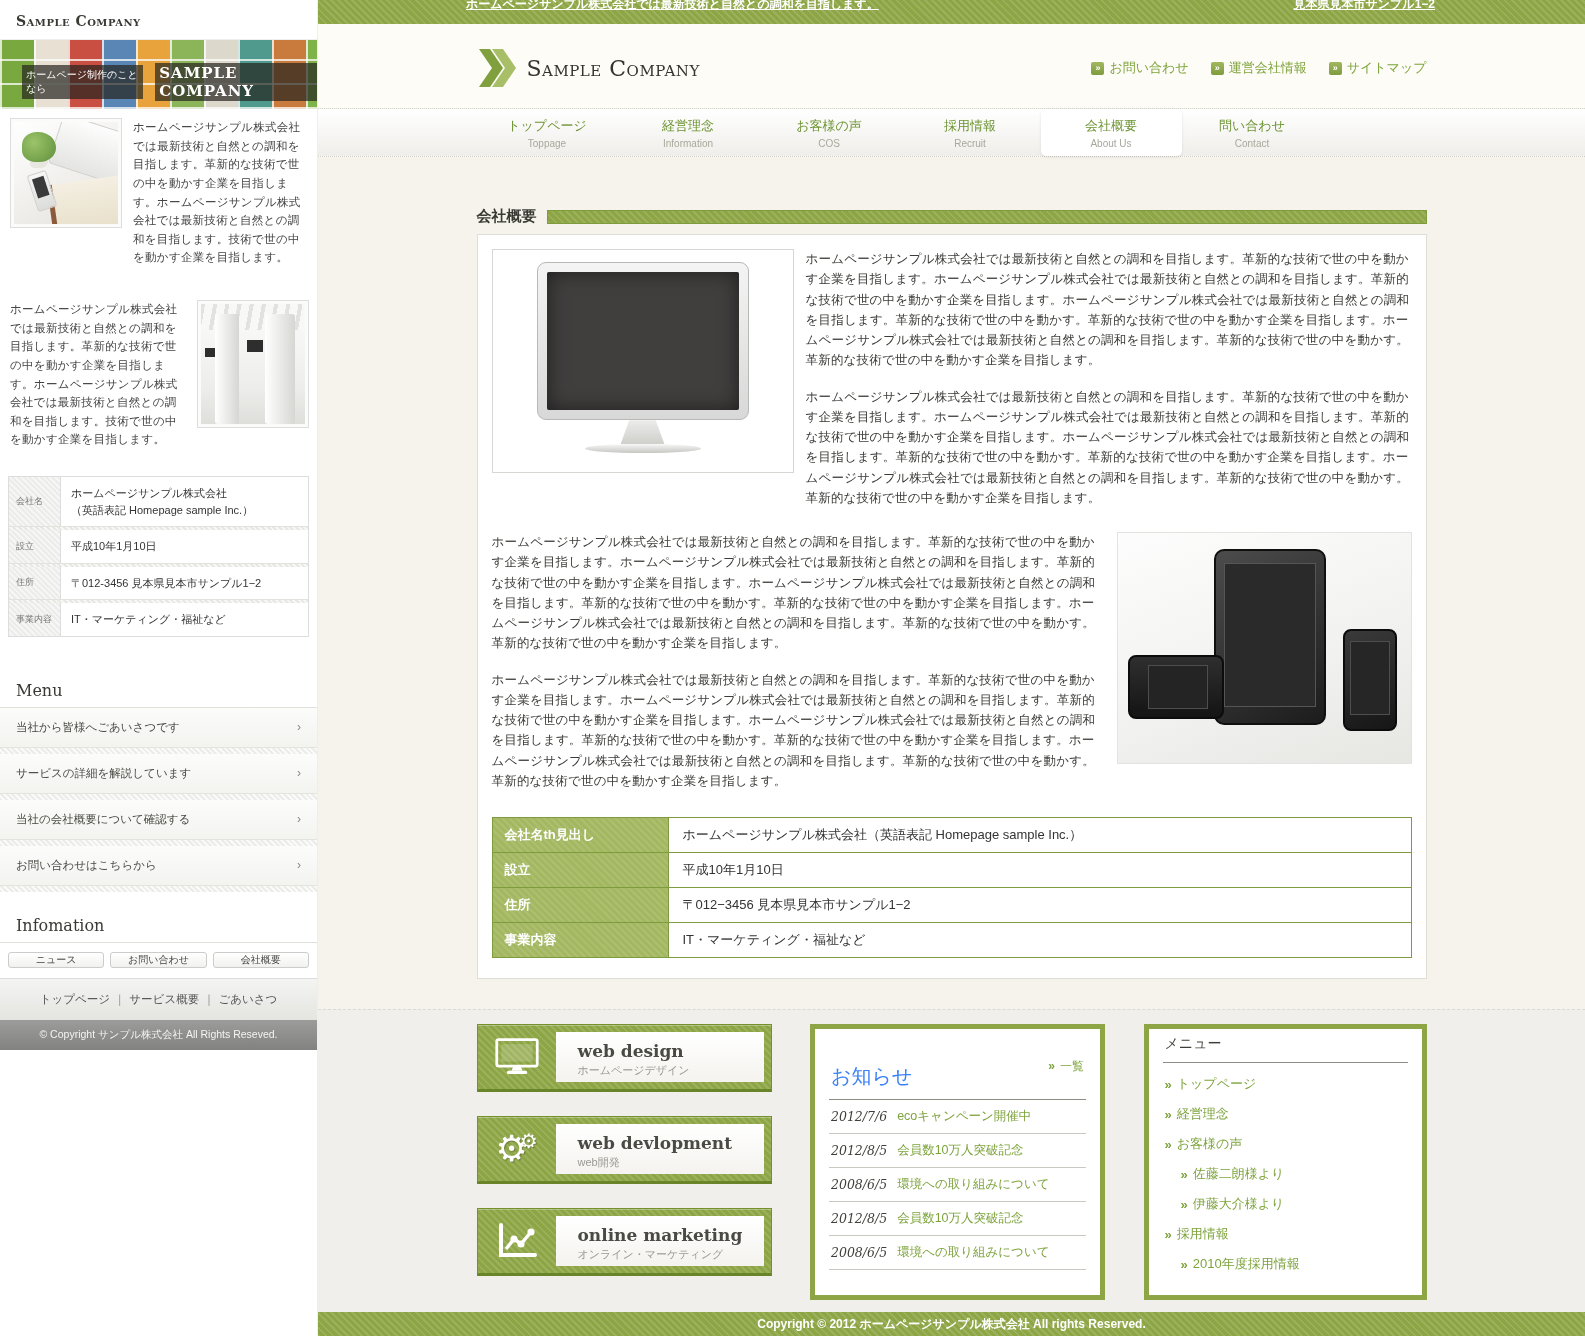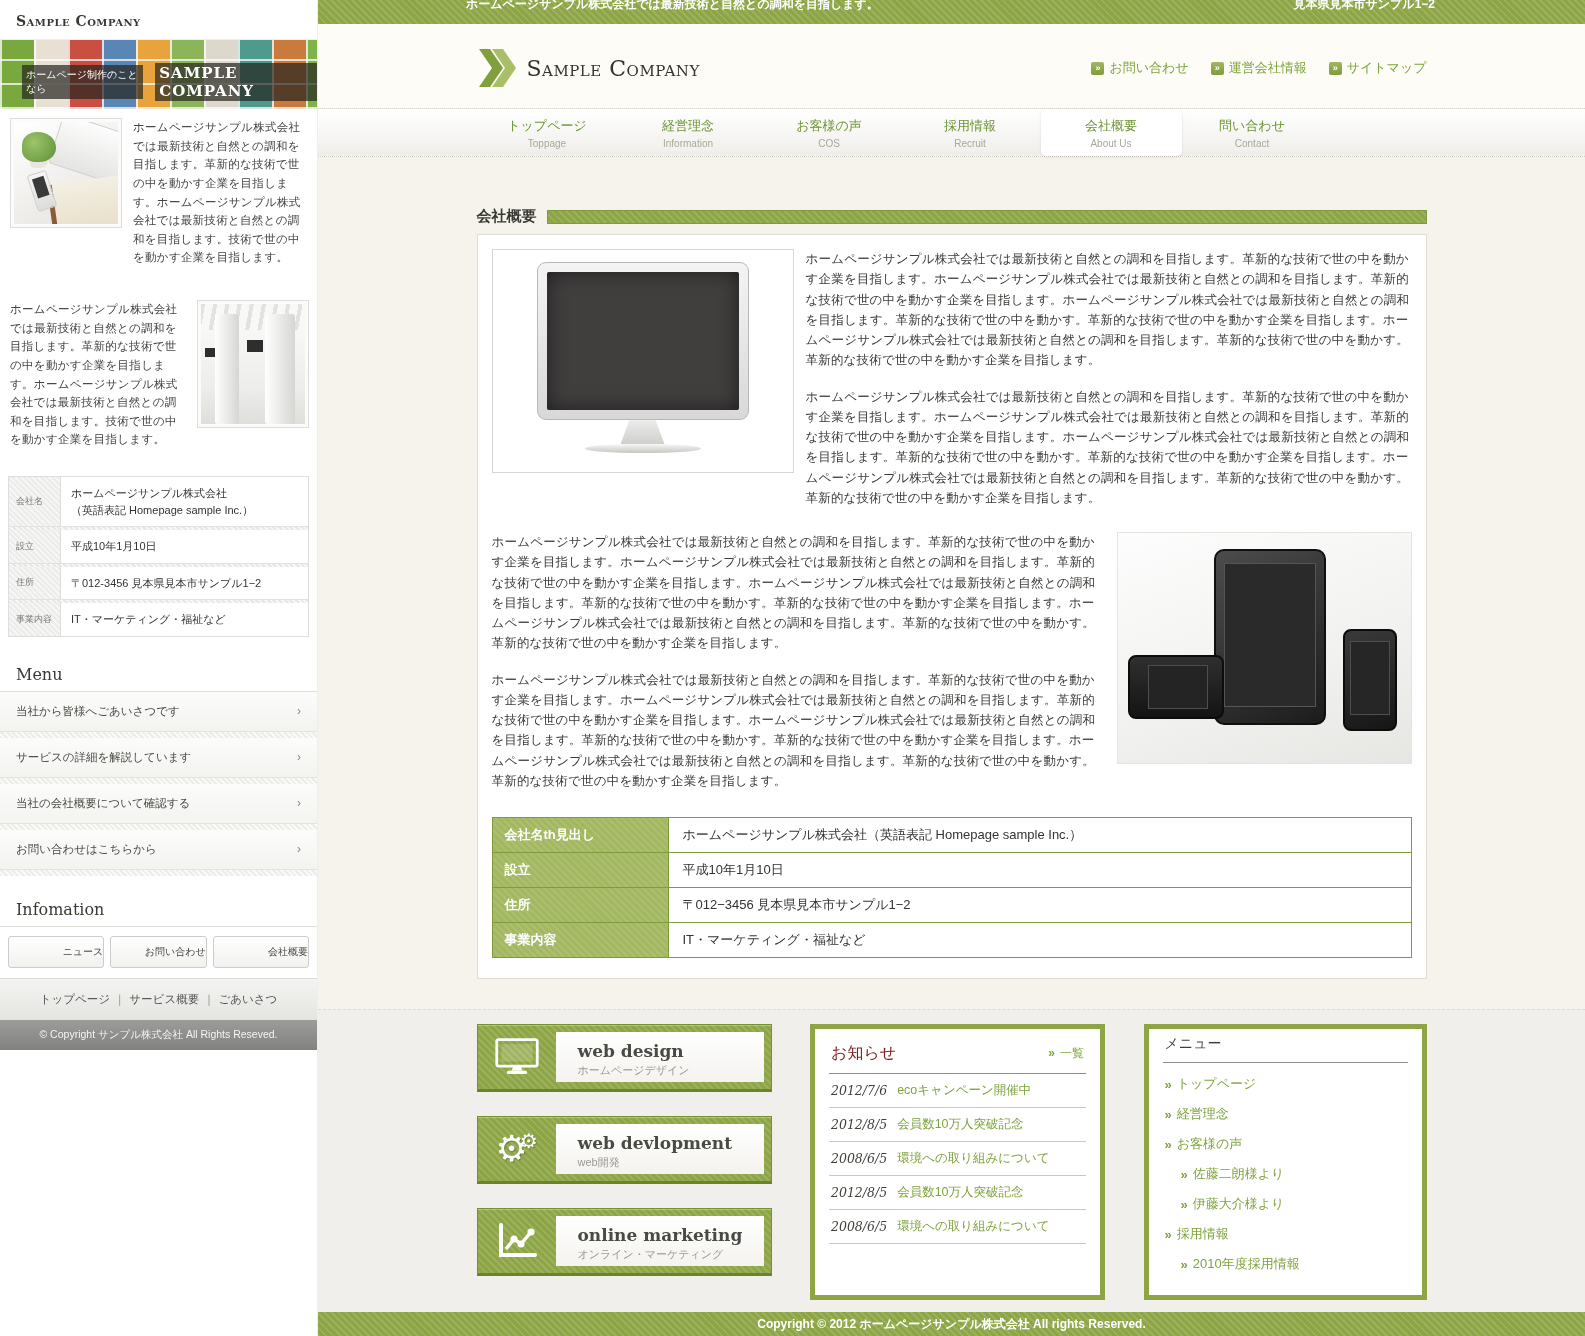--- a/index.html
+++ b/index.html
@@ -50,40 +50,40 @@
   .ph2-screen { position:absolute; width:16px; height:12px; background:#2e2e2e; }
   .sb-table { margin:14px 8px 0; border:1px solid #ddd; }
   .sb-row { display:flex; }
   .sb-label { width:52px; flex-shrink:0; display:flex; align-items:center; padding-left:7px;
     background:repeating-linear-gradient(45deg,#ececea 0 2px,#f6f6f4 2px 4px); color:#777; font-size:9px;
     border-right:1px solid #ddd; }
   .sb-val { flex:1; padding:8px 10px; font-size:11px; color:#333; line-height:1.5; white-space:pre-line; background:#fff; }
   .sb-div { height:4px; background:repeating-linear-gradient(45deg,#e7e7e3 0 2px,#f7f7f5 2px 4px); border-top:1px solid #e2e2de; }
   .sb-h { font-family:"DejaVu Serif",serif; font-size:16px; color:#3a3a35; padding:6px 16px 7px;
     border-bottom:1px solid #e0e0da; }
-  .sb-menu { margin-top:22px; }
+  .sb-menu { margin-top:38px; }
   .sb-menu-item { display:flex; justify-content:space-between; align-items:center; padding:12px 16px;
     font-size:11.5px; color:#4a4a45; background:linear-gradient(#fcfcfb,#f3f3f0); border-bottom:1px solid #e4e4de; cursor:pointer; }
   .sb-arr { color:#8a8a84; font-size:12px; }
   .sb-dotted { height:6px; background:repeating-linear-gradient(45deg,#ececea 0 2px,#fafaf8 2px 4px); }
   .sb-info { margin-top:18px; }
   .sb-buttons { display:flex; gap:6px; padding:9px 8px 10px; }
   .sb-btn { flex:1; background:linear-gradient(#ffffff,#f1f1ee); border:1px solid #ccc; border-radius:3px;
-    padding:8px 0; font-size:10px; color:#444; text-align:right; cursor:pointer; }
+    padding:0 0; font-size:10px; color:#444; text-align:center; cursor:pointer; }
   .sb-footer-links { background:linear-gradient(#f4f4f2,#e4e4e1); padding:13px 0; text-align:center;
     font-size:11.5px; color:#555; border-top:1px solid #ddd; }
   .sb-footer-links a { cursor:pointer; }
   .sb-sep { margin:0 4px; color:#888; }
   .sb-copyright { background:linear-gradient(#9c9c9a,#828280); padding:8px 0; text-align:center;
     color:#f4f4f2; font-size:10.5px; }
 
   
   .main { width:1267px; display:flex; flex-direction:column; background:#f5f3eb; }
   .topbar { height:24px; display:flex; justify-content:space-between; align-items:center;
-    padding:0 150px 16px 148px; color:#fff; font-size:12px; font-weight:bold; }
+    padding:0 150px 16px 148px; color:#fff; font-size:12px; font-weight:bold;text-decoration:underline; }
   .header { height:106px; background:#fdfcf6; }
   .header-inner { display:flex; justify-content:space-between; align-items:center; height:100%; padding-top:4px; }
   .logo { display:flex; align-items:center; gap:8px; cursor:pointer; }
   .logo-text { font-family:"DejaVu Serif",serif; font-variant:small-caps; font-size:22px; color:#35352f; letter-spacing:.5px; }
   .header-links { display:flex; gap:22px; align-items:center; }
   .header-link { display:flex; align-items:center; gap:5px; color:#7da33c; font-size:13px; cursor:pointer; }
   .sq { width:13px; height:13px; background:linear-gradient(#a2b75f,#7e9c3e); border-radius:2px; color:#fff;
     font-size:9px; line-height:13px; text-align:center; font-weight:bold; }
   .nav { height:56px; background:linear-gradient(#ffffff,#efeeea);
     border-top:1px dotted #d8d6cd; border-bottom:1px dotted #d0cec5; }
@@ -140,21 +140,21 @@
   .gear-glyph { font-size:36px; line-height:1; color:#fff; text-shadow:1px 1px 1px rgba(0,0,0,.25); }
   .gear-glyph .g2 { font-size:20px; vertical-align:top; margin-left:-8px; }
   .service-panel { flex:1; margin:7px 7px 7px 0; background:linear-gradient(#ffffff,#f4f3ef);
     padding:9px 0 0 22px; }
   .service-title { font-family:"DejaVu Serif",serif; font-weight:bold; font-size:17px; color:#4a4a45; }
   .service-sub { font-size:11px; color:#9a9a93; margin-top:2px; }
 
   .news-box { width:295px; border:5px solid #8da544; background:#fff; padding:12px 14px 4px; }
   .news-head { display:flex; justify-content:space-between; align-items:center; padding:2px 2px 9px;
     border-bottom:1px solid #8c8c86; }
-  .news-title { font-size:16px; color:#7f1d1d; }
+  .news-title { font-size:20px; color:#3b82f6;margin-top:20px; }
   .news-more { font-size:12px; color:#7da33c; cursor:pointer; }
   .news-item { display:flex; align-items:center; gap:10px; padding:8px 2px; border-bottom:1px solid #c9c8c2; }
   .news-date { font-family:"DejaVu Serif",serif; font-style:italic; font-size:12.5px; color:#3f3f3a; white-space:nowrap; }
   .news-link { font-size:12.5px; color:#7da33c; cursor:pointer; }
 
   .menu-box { width:283px; border:5px solid #8da544; background:#fff; padding:4px 14px; }
   .menu-title { font-size:14px; color:#3f3f3a; padding:2px 2px 9px; border-bottom:1px solid #8c8c86; margin-bottom:6px; }
   .menu-item { display:flex; align-items:center; font-size:13px; color:#7da33c; padding:6px 2px; cursor:pointer; }
   .menu-item.lvl1 { margin-left:16px; }
 

